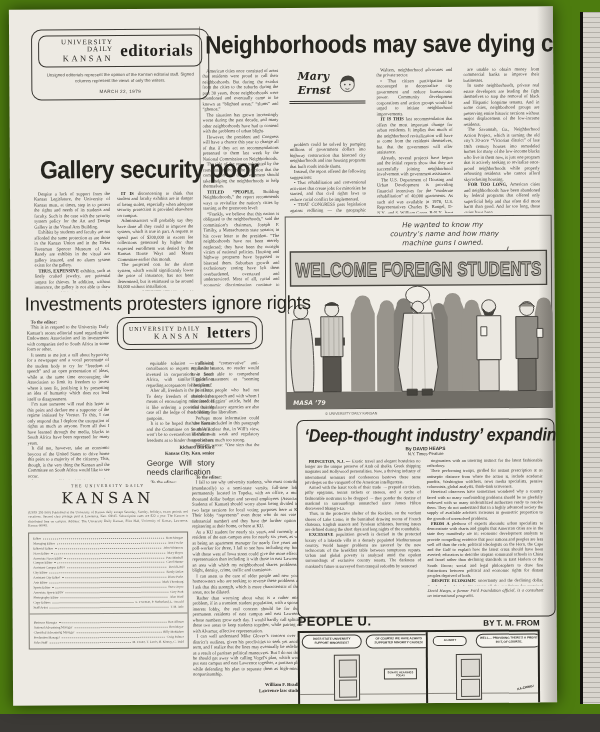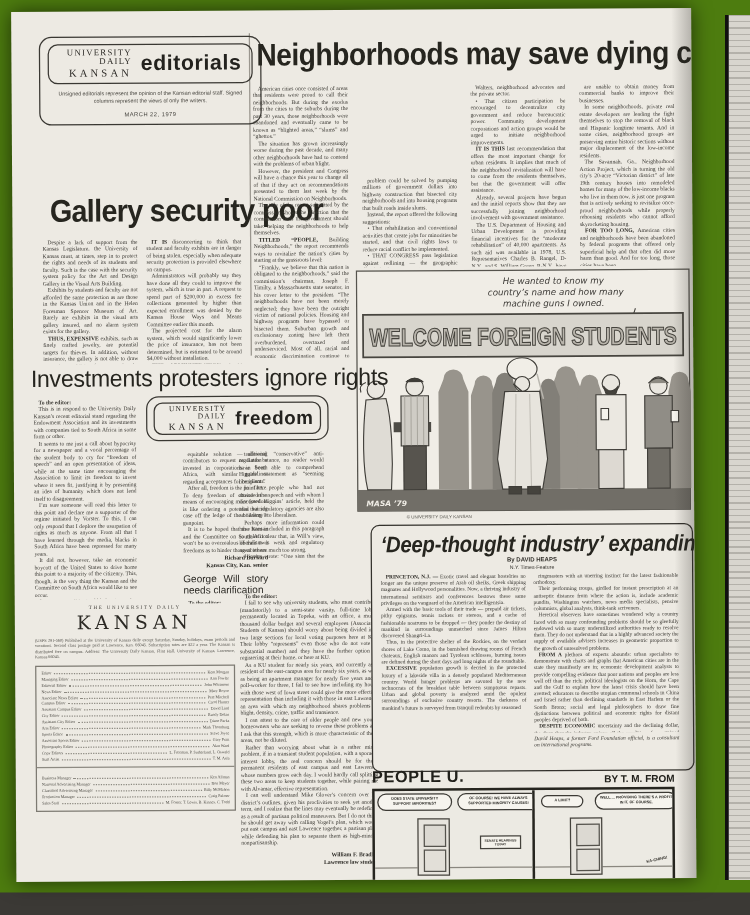--- a/index.html
+++ b/index.html
@@ -11,21 +11,21 @@
     transform:rotate(-0.35deg);box-shadow:0 0 16px rgba(0,0,0,.6);overflow:hidden;}
   .page::after{content:"";position:absolute;right:0;top:0;bottom:0;width:16px;
     background:linear-gradient(to right,transparent,rgba(40,38,34,.28));pointer-events:none;}
   .abs{position:absolute;}
   
   .edbox{border:1.6px solid #3a3833;border-radius:10px;padding:5px 6px;}
   .edbox .title{border:1.4px solid #3a3833;border-radius:8px;padding:3px 8px;display:flex;align-items:center;justify-content:center;gap:7px;}
   .paper-sm{text-align:right;font-family:"Liberation Serif",serif;color:#2e2c28;line-height:1.05;}
   .paper-sm .l1{font-size:7px;letter-spacing:1px;}
   .paper-sm .l2{font-size:8.5px;letter-spacing:2.5px;}
-  .section-word{font-family:Liberation Sans, sans-serif;font-weight:800;font-size:17px;letter-spacing:.5px;color:#23221e;}
+  .section-word{font-family:Liberation Serif, serif;font-weight:800;font-size:17px;letter-spacing:.5px;color:#23221e;}
   .disclaimer{font-family:"Liberation Sans",sans-serif;font-size:4.3px;line-height:1.45;text-align:center;color:#4a4842;margin-top:5px;padding:0 8px;}
   .eddate{font-family:"Liberation Sans",sans-serif;font-size:4.6px;text-align:center;color:#44423d;margin-top:5px;letter-spacing:.4px;}
   
   .hl{font-family:"Liberation Sans",sans-serif;white-space:nowrap;transform-origin:left bottom;color:#26251f;}
   .hl-gallery{font-size:25px;font-weight:800;letter-spacing:-.6px;transform:scaleX(.92);}
   .hl-nb{font-size:25px;font-weight:600;letter-spacing:-.4px;transform:scaleX(.9);}
   .hl-inv{font-size:19px;font-weight:500;letter-spacing:-.2px;transform:scaleX(.97);}
   .hl-deep{font-size:18px;font-weight:600;font-style:italic;letter-spacing:-.2px;transform:scaleX(.9);}
   .sub-hl{font-family:"Liberation Sans",sans-serif;font-weight:500;color:#2c2a25;line-height:1.12;}
   
@@ -114,20 +114,33 @@
     <div class="abs hl hl-nb" style="left:196px;top:22px;">Neighborhoods may save dying cities</div>
     <div class="abs txt" style="left:193px;top:60px;width:76px;height:218px;">
 
     <p><b></b><span>American cities once consisted of areas that residents were proud to call their neighborhoods. But during the exodus from the cities to the suburbs during the past 30 years, those neighborhoods were abandoned and eventually came to be known as “blighted areas,” “slums” and “ghettos.”</span></p>
         <p><b></b><span>The situation has grown increasingly worse during the past decade, and many other neighborhoods have had to contend with the problems of urban blight.</span></p>
         <p><b></b><span>However, the president and Congress will have a chance this year to change all of that if they act on recommendations presented to them last week by the National Commission on Neighborhoods.</span></p>
         <p><b></b><span>The title of the report submitted by the commission shows the direction that the commission feels the government should take: helping the neighborhoods to help themselves.</span></p>
         <p><b>TITLED “PEOPLE, </b><span>Building Neighborhoods,” the report recommends ways to revitalize the nation’s cities by starting at the grassroots level:</span></p>
         <p><b></b><span>“Frankly, we believe that this nation is obligated to the neighborhoods,” said the commission’s chairman, Joseph F. Timilty, a Massachusetts state senator, in his cover letter to the president. “The neighborhoods have not been merely neglected; they have been the outright victim of national policies. Housing and highway programs have bypassed or bisected them. Suburban growth and exclusionary zoning have left them overburdened, overtaxed and underserviced. Most of all, racial and economic discrimination continue to divide America.”</span></p>
       </div>
+    <div class="abs mary" style="left:280px;top:62px;width:76px;">
+      <div class="nm">
+        <div>Mary</div>
+        <div>Ernst</div>
+      </div>
+      <svg width="20" height="22" viewBox="0 0 20 22">
+        <circle cx="10" cy="12" r="7" fill="#e7e4dd" stroke="#3b3936" stroke-width="0.8"></circle>
+        <path d="M3 10 Q4 3 11 3 Q18 4 17 10 Q13 7 9 8 Q5 9 3 10 Z" fill="#45433d"></path>
+        <circle cx="7.5" cy="12" r="0.8" fill="#3b3936"></circle>
+        <circle cx="12.5" cy="12" r="0.8" fill="#3b3936"></circle>
+        <path d="M8 16 Q10 17.5 12 16" fill="none" stroke="#3b3936" stroke-width="0.7"></path>
+      </svg>
+    </div>
     <div class="abs txt" style="left:280px;top:134px;width:76px;height:72px;">
 
     <p><b></b><span>problem could be solved by pumping millions of government dollars into highway construction that bisected city neighborhoods and into housing programs that built roads inside slums.</span></p>
         <p><b></b><span>Instead, the report offered the following suggestions:</span></p>
         <p><b></b><span>• That rehabilitation and conventional activities that create jobs for minorities be started, and that civil rights laws to reduce racial conflict be implemented.</span></p>
         <p><b></b><span>• THAT CONGRESS pass legislation against redlining — the geographic discrimination against certain neighborhoods by lending institutions.</span></p>
       </div>
     <div class="abs txt" style="left:367px;top:60px;width:76px;height:146px;">
 
     <p><b></b><span>Walters, neighborhood advocates and the private sector.</span></p>
@@ -224,21 +237,21 @@
           <p><b></b><span>It may very well be (and likely is) true that South Africa violates human rights. Is it fair, however, to stimulate a change by denying rights to the Endowment Association? I think not. Todd Seymour has proposed what to my mind is the most</span></p>
         </div>
     </div>
 
     <div class="abs edbox" style="left:106px;top:308px;width:134px;padding:4px 5px;">
       <div class="title" style="border-radius:7px;padding:2px 5px;">
         <div class="paper-sm">
           <div class="l1" style="font-size:6px;">UNIVERSITY DAILY</div>
           <div class="l2" style="font-size:7.5px;">KANSAN</div>
         </div>
-        <div class="section-word" style="font-size:15px;">freedom</div>
+        <div class="section-word" style="font-size:15px;">letters</div>
       </div>
     </div>
 
     <div class="abs txt" style="left:106px;top:352px;width:68px;height:122px;margin-left:29px;">
       <div>
 
       <p><b></b><span>equitable solution — allowing contributors to request no funds be invested in corporations in South Africa, with similar guidelines regarding acceptances for recipients.</span></p>
           <p><b></b><span>After all, freedom is the point here. To deny freedom of choice as a means of encouraging more freedom is like ordering a potential suicide case off the ledge of the building at gunpoint.</span></p>
           <p><b></b><span>It is to be hoped that the Kansan and the Committee on South Africa won’t be so overzealous of their own freedoms as to hinder those of others.</span></p>
         </div>

